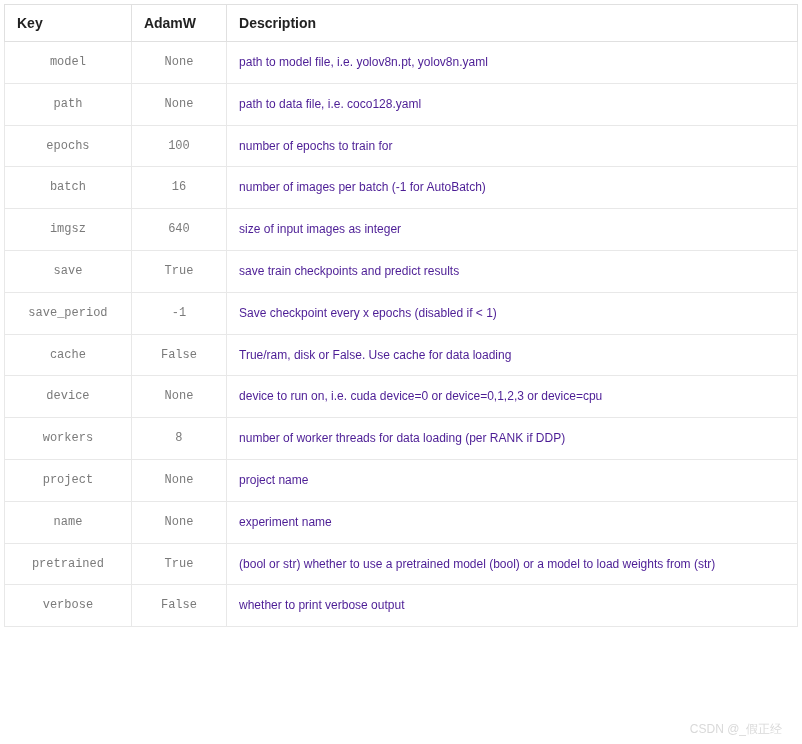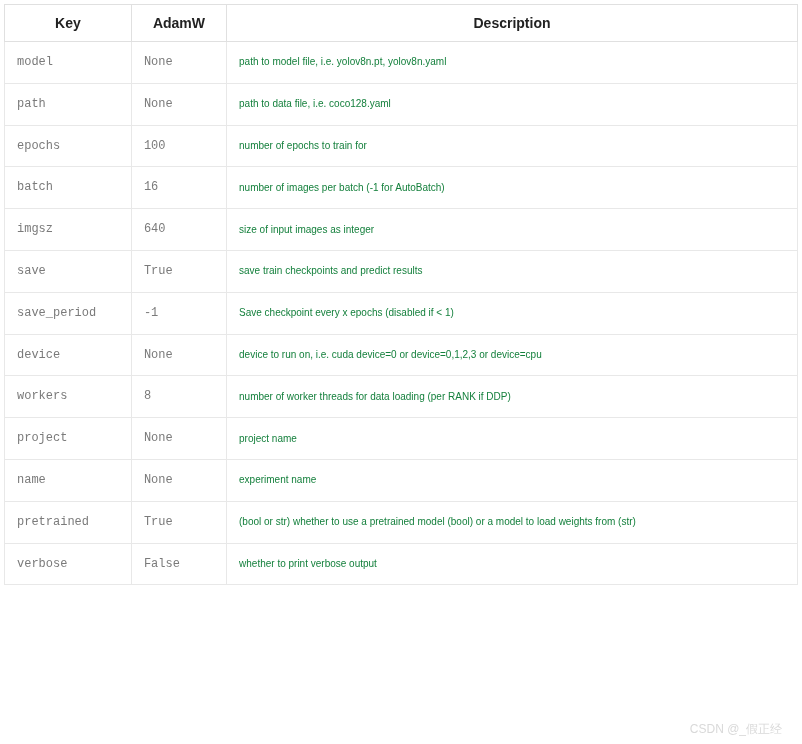--- a/index.html
+++ b/index.html
@@ -9,42 +9,43 @@
       padding: 4px;
       font-size: 14px;
       color: #333;
     }
     table {
       width: 100%;
       border-collapse: collapse;
       border: 1px solid #e0e0e0;
     }
     th {
-      text-align: center;
+      text-align: left;
       padding: 10px 12px;
       font-weight: 600;
       font-size: 14px;
       color: #222;
       border: 1px solid #e0e0e0;
       background: #fff;
     }
     td {
       padding: 10px 12px;
       border: 1px solid #e8e8e8;
       vertical-align: middle;
-      font-size: 10px;
-      color: #15803d;
+      font-size: 12px;
+      color: #4c1d95;
       line-height: 1.4;
     }
     td.key-cell, td.value-cell {
       font-family: "SFMono-Regular", Consolas, "Liberation Mono", Menlo, monospace;
       font-size: 12px;
       color: #7a7a7a;
       padding: 12px;
       white-space: nowrap;
+      text-align: center;
     }
     th.col-key { width: 16%; }
     th.col-value { width: 12%; }
     th.col-desc { width: 72%; margin-left: 10px; }
     .watermark {
       position: fixed;
       bottom: 6px;
       right: 20px;
       font-size: 12px;
       color: #d9d9d9;
@@ -93,20 +94,25 @@
         <td class="key-cell">save</td>
         <td class="value-cell">True</td>
         <td>save train checkpoints and predict results</td>
       </tr>
       <tr>
         <td class="key-cell">save_period</td>
         <td class="value-cell">-1</td>
         <td>Save checkpoint every x epochs (disabled if &lt; 1)</td>
       </tr>
       <tr>
+        <td class="key-cell">cache</td>
+        <td class="value-cell">False</td>
+        <td>True/ram, disk or False. Use cache for data loading</td>
+      </tr>
+      <tr>
         <td class="key-cell">device</td>
         <td class="value-cell">None</td>
         <td>device to run on, i.e. cuda device=0 or device=0,1,2,3 or device=cpu</td>
       </tr>
       <tr>
         <td class="key-cell">workers</td>
         <td class="value-cell">8</td>
         <td>number of worker threads for data loading (per RANK if DDP)</td>
       </tr>
       <tr>

